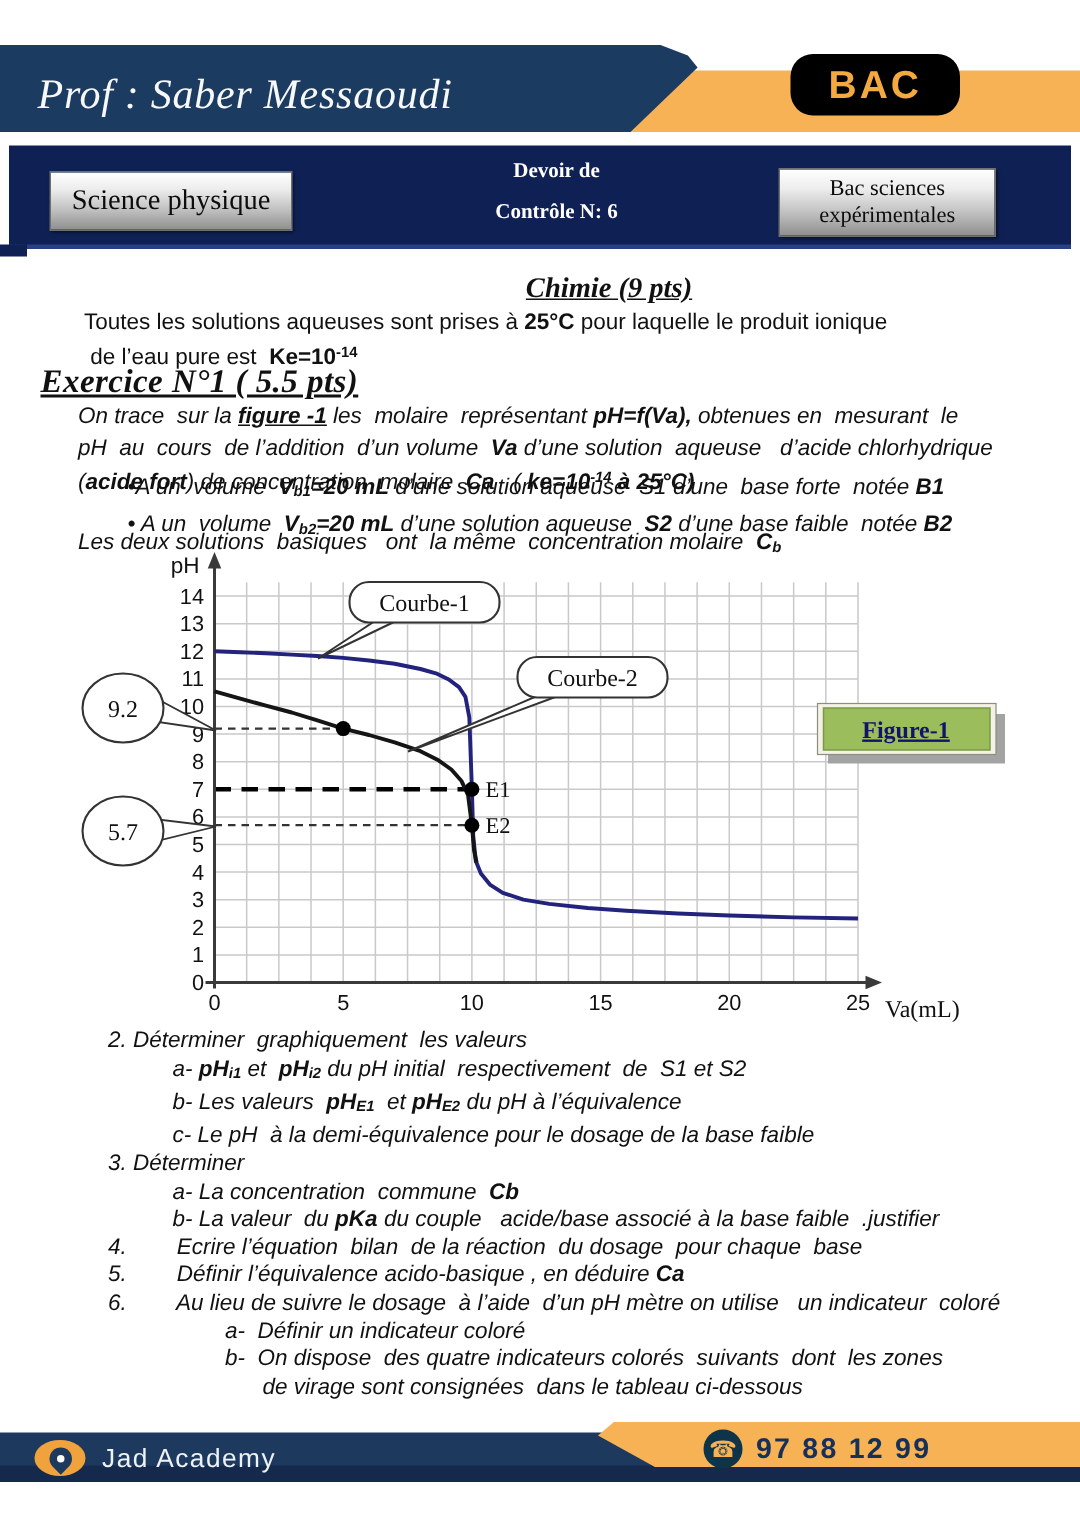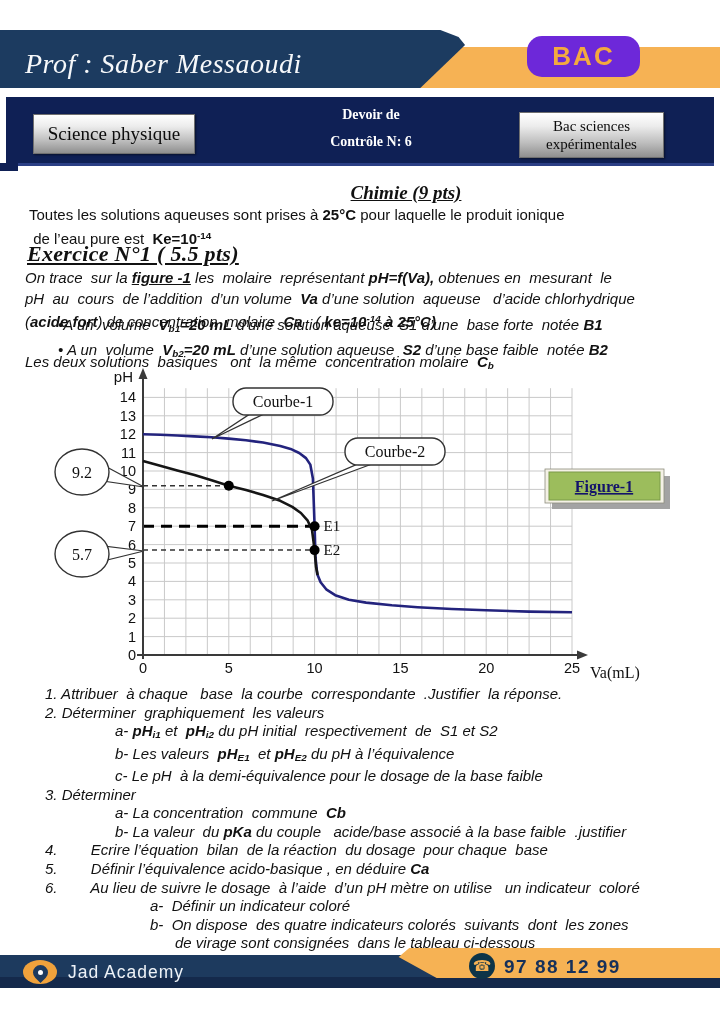--- a/index.html
+++ b/index.html
@@ -5,35 +5,35 @@
   html,body{margin:0;padding:0;}
   body{width:720px;height:1018px;position:relative;background:#ffffff;
        font-family:"Liberation Sans",sans-serif;color:#111;overflow:hidden;}
   .abs{position:absolute;}
   
   .orange-band{left:392px;top:47px;width:328px;height:41px;background:#f6b254;}
   .navy-band{left:0;top:30px;width:466px;height:58px;background:#1c3b60;
              clip-path:polygon(0 0,94.5% 0,98.4% 12%,99.8% 26%,90.2% 100%,0 100%);}
   .prof{left:25px;top:48px;color:#f6f8fa;font-family:"Liberation Serif",serif;
         font-style:italic;font-size:28px;letter-spacing:.5px;}
-  .bac-box{left:527px;top:36px;width:113px;height:41px;background:#6d28d9;border-radius:15px;
+  .bac-box{left:527px;top:36px;width:113px;height:41px;background:#000000;border-radius:15px;
            display:flex;align-items:center;justify-content:center;}
   .bac-box span{color:#f3a93f;font-weight:bold;font-size:26px;letter-spacing:2px;}
   .banner{left:6px;top:97px;width:708px;height:66px;background:#0f2055;border-bottom:3px solid #2b3f85;}
   .banner-step{left:0;top:163px;width:18px;height:8px;background:#0f2055;}
   .title-wrap{left:261px;top:101px;width:220px;text-align:center;color:#fff;
               font-family:"Liberation Serif",serif;font-weight:bold;font-size:14px;line-height:27px;}
   .metal{background:linear-gradient(180deg,#ffffff 0%,#ececec 30%,#bdbdbd 68%,#8f8f8f 100%);
          border:1px solid #6f6f6f;box-shadow:1px 1px 2px rgba(0,0,0,.5);
          display:flex;align-items:center;justify-content:center;text-align:center;
          font-family:"Liberation Serif",serif;color:#0c0c0c;}
   .metal-left{left:33px;top:114px;width:160px;height:38px;font-size:19px;}
   .metal-right{left:519px;top:112px;width:143px;height:44px;font-size:15px;line-height:18px;}
   
-  .line{white-space:pre;font-size:15px;line-height:20.5px;}
+  .line{white-space:pre;font-size:15px;line-height:20.5px;margin-left:27px;}
   .it{font-style:italic;}
   sup{vertical-align:.5em;font-size:66%;}
   sub{vertical-align:-.18em;font-size:66%;}
   .chimie-head{left:0;top:182px;width:720px;text-align:center;
                font-family:"Liberation Serif",serif;font-weight:bold;font-style:italic;
                font-size:19px;text-decoration:underline;padding-left:46px;}
   .intro{left:29px;top:205px;font-size:15.5px;}
   .exo-head{left:27px;top:241px;font-family:"Liberation Serif",serif;font-weight:bold;
             font-style:italic;font-size:22px;text-decoration:underline;letter-spacing:.3px;}
   .exo-para{left:25px;top:268px;font-size:15.5px;}
@@ -195,21 +195,20 @@
     <text x="323.6" y="531.2" font-size="15" text-anchor="start" fill="#111" font-family="&quot;Liberation Serif&quot;, serif">E1</text>
     <circle cx="314.6" cy="550.12" r="5" fill="#000"></circle>
     <text x="323.6" y="555.12" font-size="15" text-anchor="start" fill="#111" font-family="&quot;Liberation Serif&quot;, serif">E2</text>
     <rect x="552" y="476" width="118" height="33" fill="#a3a3a3"></rect>
     <rect x="545" y="469" width="119" height="34" fill="#f4f1e6" stroke="#8d8d7d" stroke-width="0.8"></rect>
     <rect x="549" y="472" width="111" height="28" fill="#9cbd5c" stroke="#7a9a48" stroke-width="1"></rect>
     <text x="604" y="492" font-size="16" text-anchor="middle" fill="#13136b" font-family="&quot;Liberation Serif&quot;, serif" font-weight="bold" text-decoration="underline">Figure-1</text>
   </svg>
 
 <div class="abs questions it">
-  <div class="line"><span>1. Attribuer  à chaque   base  la courbe  correspondante  .Justifier  la réponse.</span></div>
   <div class="line"><span>2. Déterminer  graphiquement  les valeurs</span></div>
   <div class="line ind1"><span>a- </span><span style="font-weight: bold;">pH</span><sub style="font-weight: bold;">i1</sub><span> et  </span><span style="font-weight: bold;">pH</span><sub style="font-weight: bold;">i2</sub><span> du pH initial  respectivement  de  S1 et S2</span></div>
   <div class="line ind1"><span>b- Les valeurs  </span><span style="font-weight: bold;">pH</span><sub style="font-weight: bold;">E1</sub><span>  et </span><span style="font-weight: bold;">pH</span><sub style="font-weight: bold;">E2</sub><span> du pH à l’équivalence</span></div>
   <div class="line ind1"><span>c- Le pH  à la demi-équivalence pour le dosage de la base faible</span></div>
   <div class="line"><span>3. Déterminer</span></div>
   <div class="line ind1"><span>a- La concentration  commune  </span><span style="font-weight: bold;">Cb</span></div>
   <div class="line ind1"><span>b- La valeur  du </span><span style="font-weight: bold;">pKa</span><span> du couple   acide/base associé à la base faible  .justifier</span></div>
   <div class="line"><span>4.        Ecrire l’équation  bilan  de la réaction  du dosage  pour chaque  base</span></div>
   <div class="line"><span>5.        Définir l’équivalence acido-basique , en déduire </span><span style="font-weight: bold;">Ca</span></div>
   <div class="line"><span>6.        Au lieu de suivre le dosage  à l’aide  d’un pH mètre on utilise   un indicateur  coloré</span></div>

